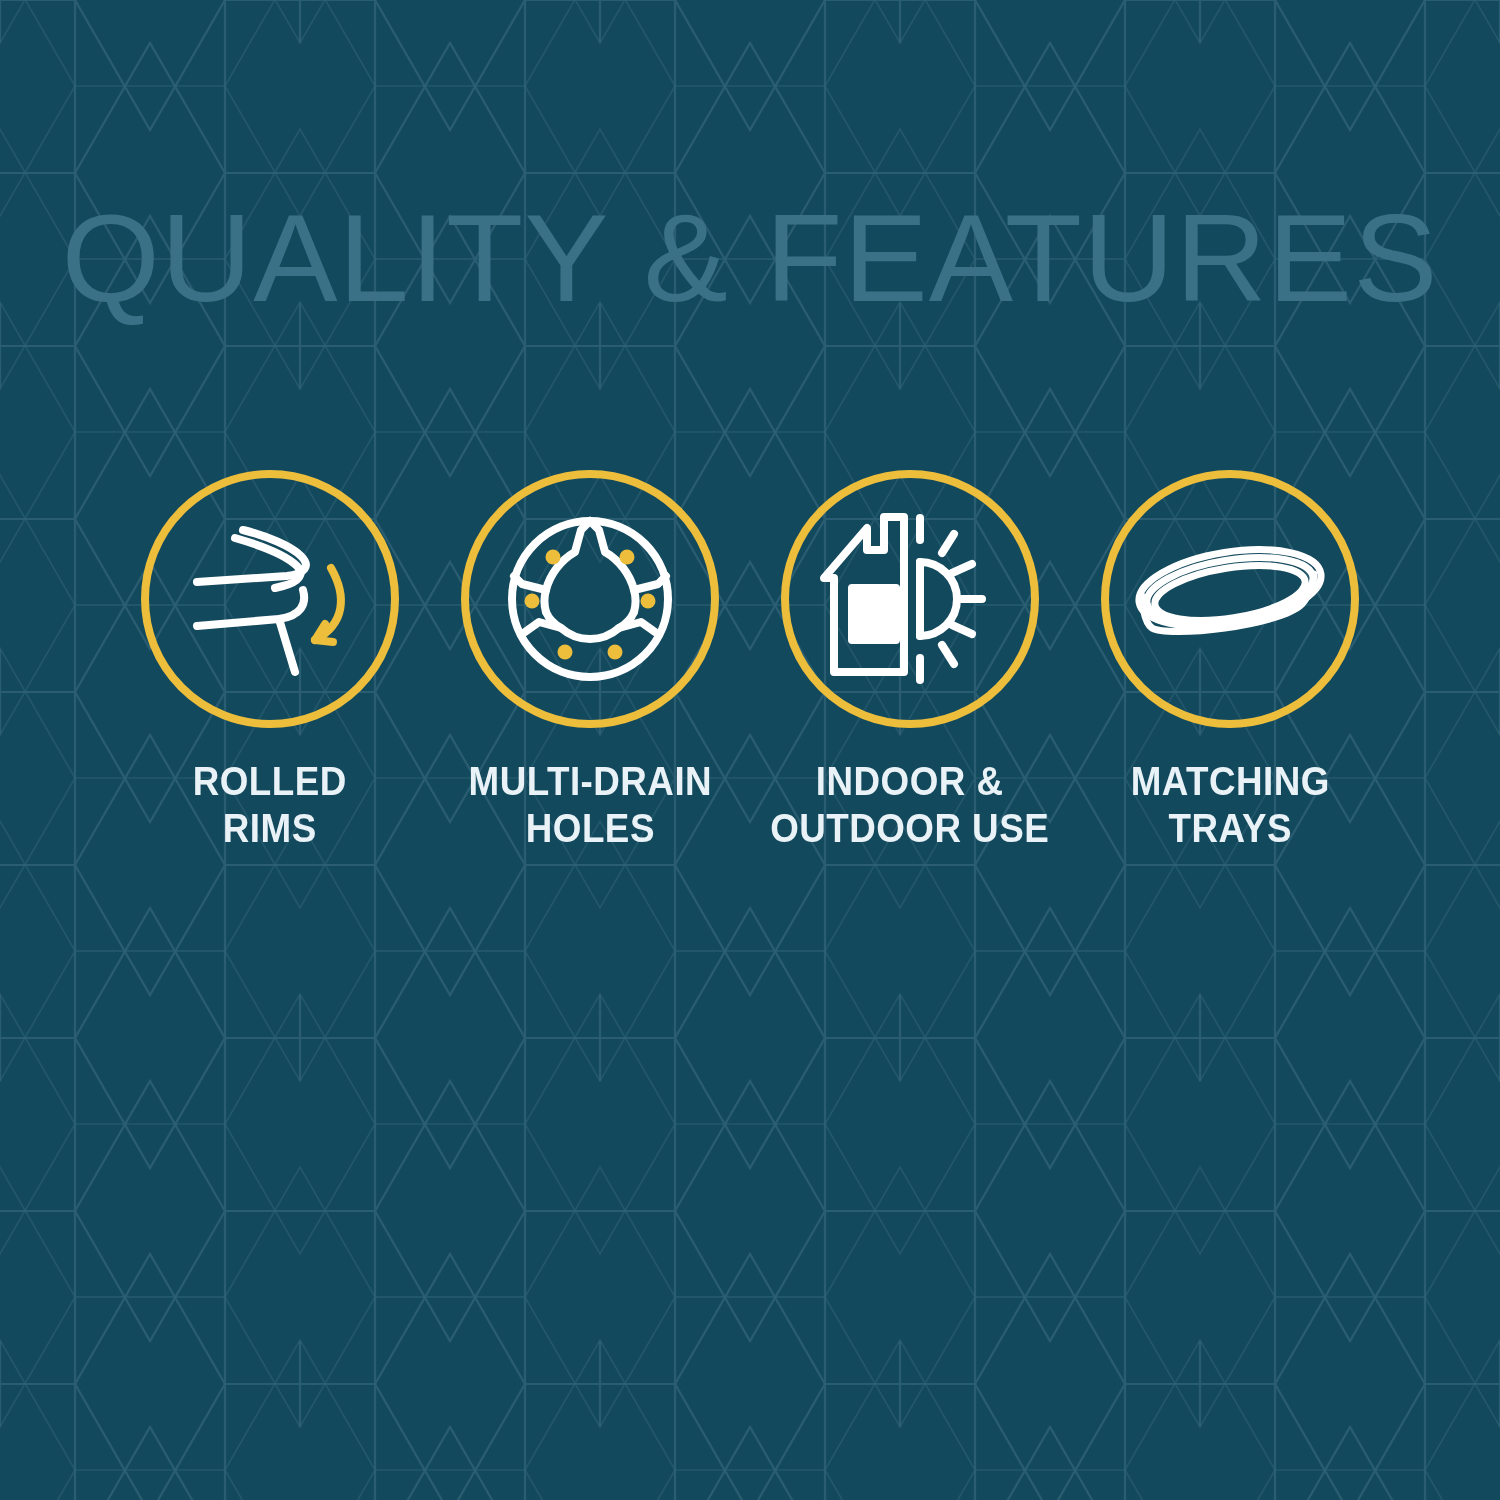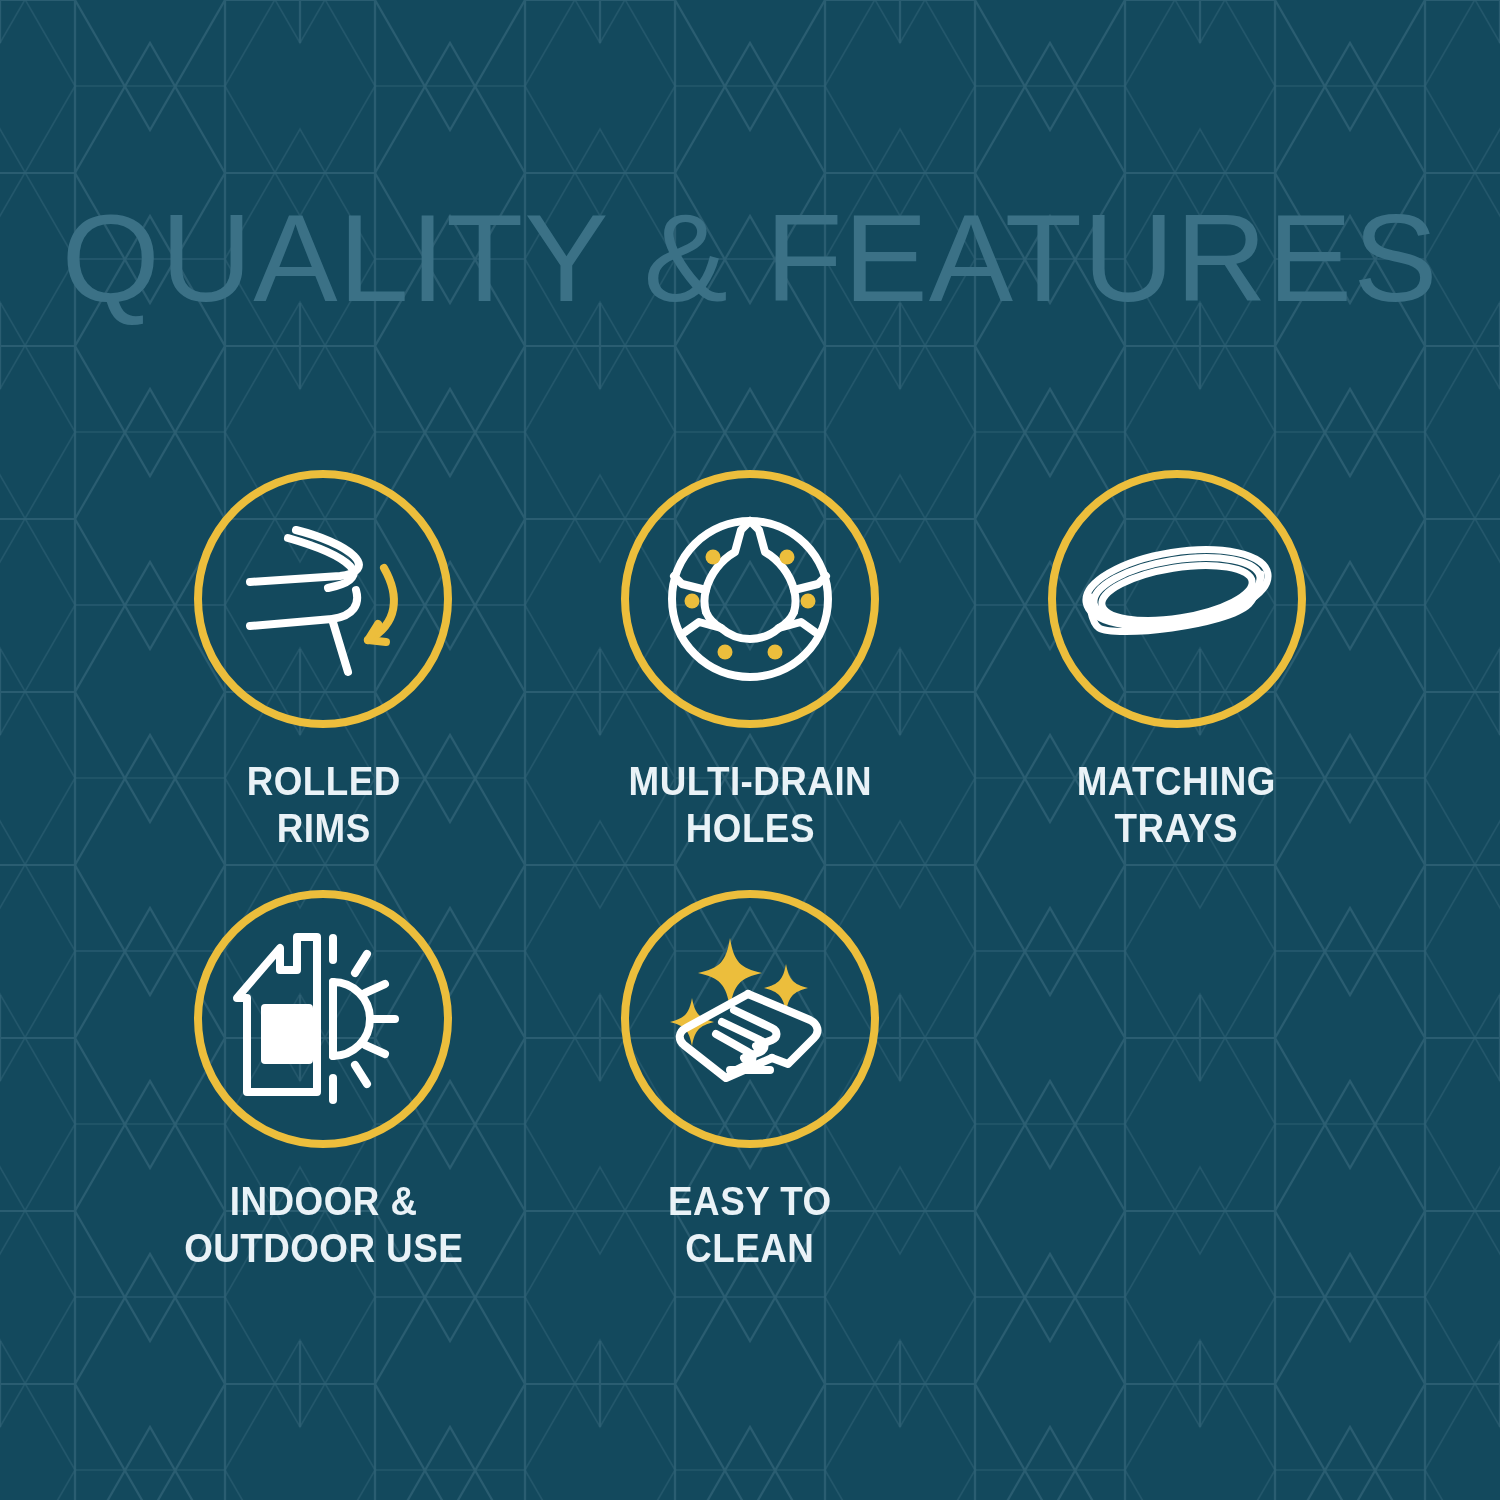--- a/index.html
+++ b/index.html
@@ -39,21 +39,21 @@
     white-space: nowrap;
     transform: scaleX(1.02);
   }
   
   .grid {
     position: absolute;
     left: 110px;
     top: 470px;
     width: 1280px;
     display: grid;
-    grid-template-columns: repeat(3, 1fr);
+    grid-template-columns: repeat(4, 1fr);
     grid-template-rows: repeat(2, 420px);
   }
   .cell {
     display: flex;
     flex-direction: column;
     align-items: center;
   }
   .circle {
     width: 258px;
     height: 258px;
@@ -166,35 +166,20 @@
             <circle cx="120" cy="148" r="7.5"></circle>
           </g>
         </svg>
       </div>
       <div class="label">MULTI-DRAIN
 HOLES</div>
     </div>
 
     <div class="cell">
       <div class="circle">
-        <svg width="200" height="190" viewBox="0 0 200 190">
-          <g fill="none" stroke="#ffffff" stroke-width="7" stroke-linecap="round" stroke-linejoin="round">
-            <ellipse cx="100" cy="84" rx="92" ry="36" transform="rotate(-9 100 84)"></ellipse>
-            <ellipse cx="100" cy="86" rx="84" ry="30" transform="rotate(-9 100 86)"></ellipse>
-            <ellipse cx="100" cy="89" rx="76" ry="25" transform="rotate(-9 100 89)"></ellipse>
-            <path d="M12 92 C12 94 13 118 22 124 C38 134 150 122 172 100 C180 92 184 74 184 70"></path>
-          </g>
-        </svg>
-      </div>
-      <div class="label">MATCHING
-TRAYS</div>
-    </div>
-
-    <div class="cell">
-      <div class="circle">
         <svg width="196" height="190" viewBox="0 0 196 190">
           <g fill="none" stroke="#ffffff" stroke-width="8" stroke-linecap="round" stroke-linejoin="round">
 
             <path d="M12 74 L55 24 L55 46 L72 46 L72 13 L92 13 L92 168 L22 168 L22 74 Z"></path>
 
             <rect x="40" y="84" width="44" height="52"></rect>
             <path d="M62 84 L62 136"></path>
             <path d="M40 110 L84 110"></path>
           </g>
           <g fill="#ffffff">
@@ -217,36 +202,28 @@
             <path d="M170 95 L148 95"></path>
           </g>
         </svg>
       </div>
       <div class="label">INDOOR &amp;
 OUTDOOR USE</div>
     </div>
 
     <div class="cell">
       <div class="circle">
-        <svg width="196" height="190" viewBox="0 0 196 190">
-
-          <g fill="#ecbe3c">
-            <path d="M78 14 C82 38 88 44 110 49 C88 54 82 60 78 84 C74 60 68 54 46 49 C68 44 74 38 78 14 Z"></path>
-            <path d="M134 40 C137 56 141 60 156 64 C141 68 137 72 134 88 C131 72 127 68 112 64 C127 60 131 56 134 40 Z"></path>
-            <path d="M40 74 C43 90 47 94 62 98 C47 102 43 106 40 122 C37 106 33 102 18 98 C33 94 37 90 40 74 Z"></path>
-          </g>
-
-          <g fill="none" stroke="#ffffff" stroke-width="8" stroke-linecap="round" stroke-linejoin="round">
-            <path d="M96 70 L158 96 C166 100 168 108 162 114 L136 140 L120 134"></path>
-            <path d="M96 70 L34 104 C26 108 26 116 32 121 L74 154 L120 134"></path>
-            <path d="M82 86 L120 104 C126 107 126 113 120 116 L104 122"></path>
-            <path d="M70 98 L108 116 C114 119 114 125 108 128 L92 134"></path>
-            <path d="M64 110 L96 128 C102 131 102 137 96 140 L84 146"></path>
-            <path d="M78 146 L118 146"></path>
-          </g>
-        </svg>
-      </div>
-      <div class="label">EASY TO
-CLEAN</div>
-    </div>
+        <svg width="200" height="190" viewBox="0 0 200 190">
+          <g fill="none" stroke="#ffffff" stroke-width="7" stroke-linecap="round" stroke-linejoin="round">
+            <ellipse cx="100" cy="84" rx="92" ry="36" transform="rotate(-9 100 84)"></ellipse>
+            <ellipse cx="100" cy="86" rx="84" ry="30" transform="rotate(-9 100 86)"></ellipse>
+            <ellipse cx="100" cy="89" rx="76" ry="25" transform="rotate(-9 100 89)"></ellipse>
+            <path d="M12 92 C12 94 13 118 22 124 C38 134 150 122 172 100 C180 92 184 74 184 70"></path>
+          </g>
+        </svg>
+      </div>
+      <div class="label">MATCHING
+TRAYS</div>
+    </div>
+
 
   </div>
 </div>
 
 </body></html>

